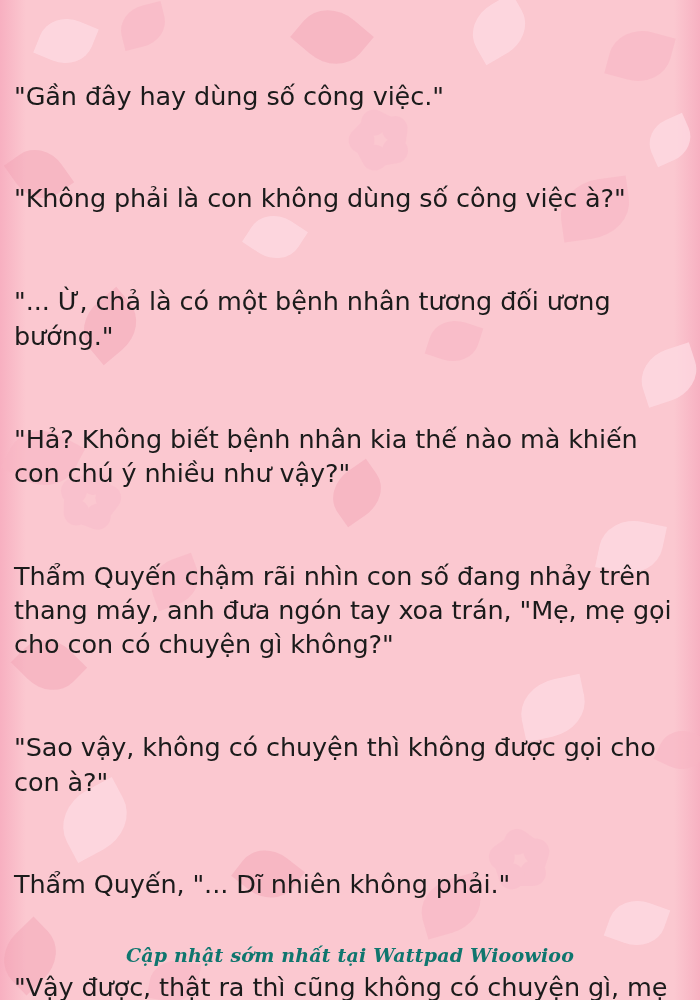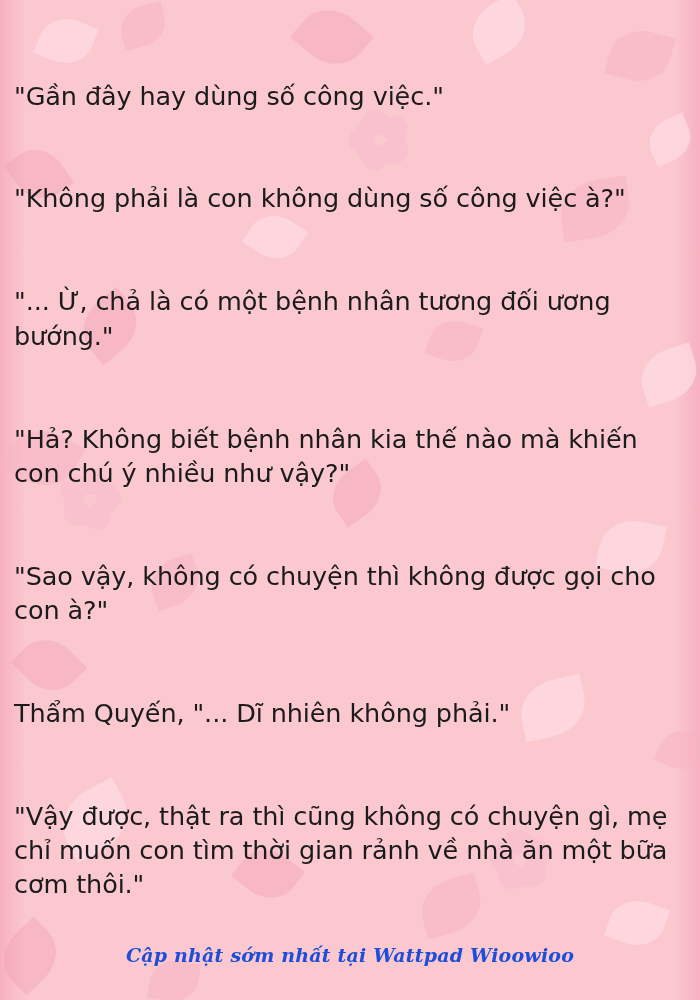--- a/index.html
+++ b/index.html
@@ -87,21 +87,21 @@
     position: absolute;
     left: 0;
     right: 0;
     bottom: 34px;
     text-align: center;
     z-index: 3;
     font-family: "DejaVu Serif", serif;
     font-style: italic;
     font-weight: bold;
     font-size: 19px;
-    color: #1d4ed8;
+    color: #0f766e;
     letter-spacing: .2px;
   }
 </style>
 </head>
 <body>
 
 <div id="bg-decor">
   <div class="edge-band"></div>
   <div class="edge-band right"></div>
 
@@ -153,20 +153,21 @@
     <span style="transform:rotate(278deg);"></span>
   </div>
 </div>
 
 <div id="page">
   <div class="body-text">
     <p class="para">"Gần đây hay dùng số công việc."</p>
     <p class="para">"Không phải là con không dùng số công việc à?"</p>
     <p class="para">"... Ừ, chả là có một bệnh nhân tương đối ương bướng."</p>
     <p class="para">"Hả? Không biết bệnh nhân kia thế nào mà khiến con chú ý nhiều như vậy?"</p>
+    <p class="para">Thẩm Quyến chậm rãi nhìn con số đang nhảy trên thang máy, anh đưa ngón tay xoa trán, "Mẹ, mẹ gọi cho con có chuyện gì không?"</p>
     <p class="para">"Sao vậy, không có chuyện thì không được gọi cho con à?"</p>
     <p class="para">Thẩm Quyến, "... Dĩ nhiên không phải."</p>
     <p class="para">"Vậy được, thật ra thì cũng không có chuyện gì, mẹ chỉ muốn con tìm thời gian rảnh về nhà ăn một bữa cơm thôi."</p>
     
     
     
   </div>
 </div>
 
 <div id="footer-note">Cập nhật sớm nhất tại Wattpad Wioowioo</div>

